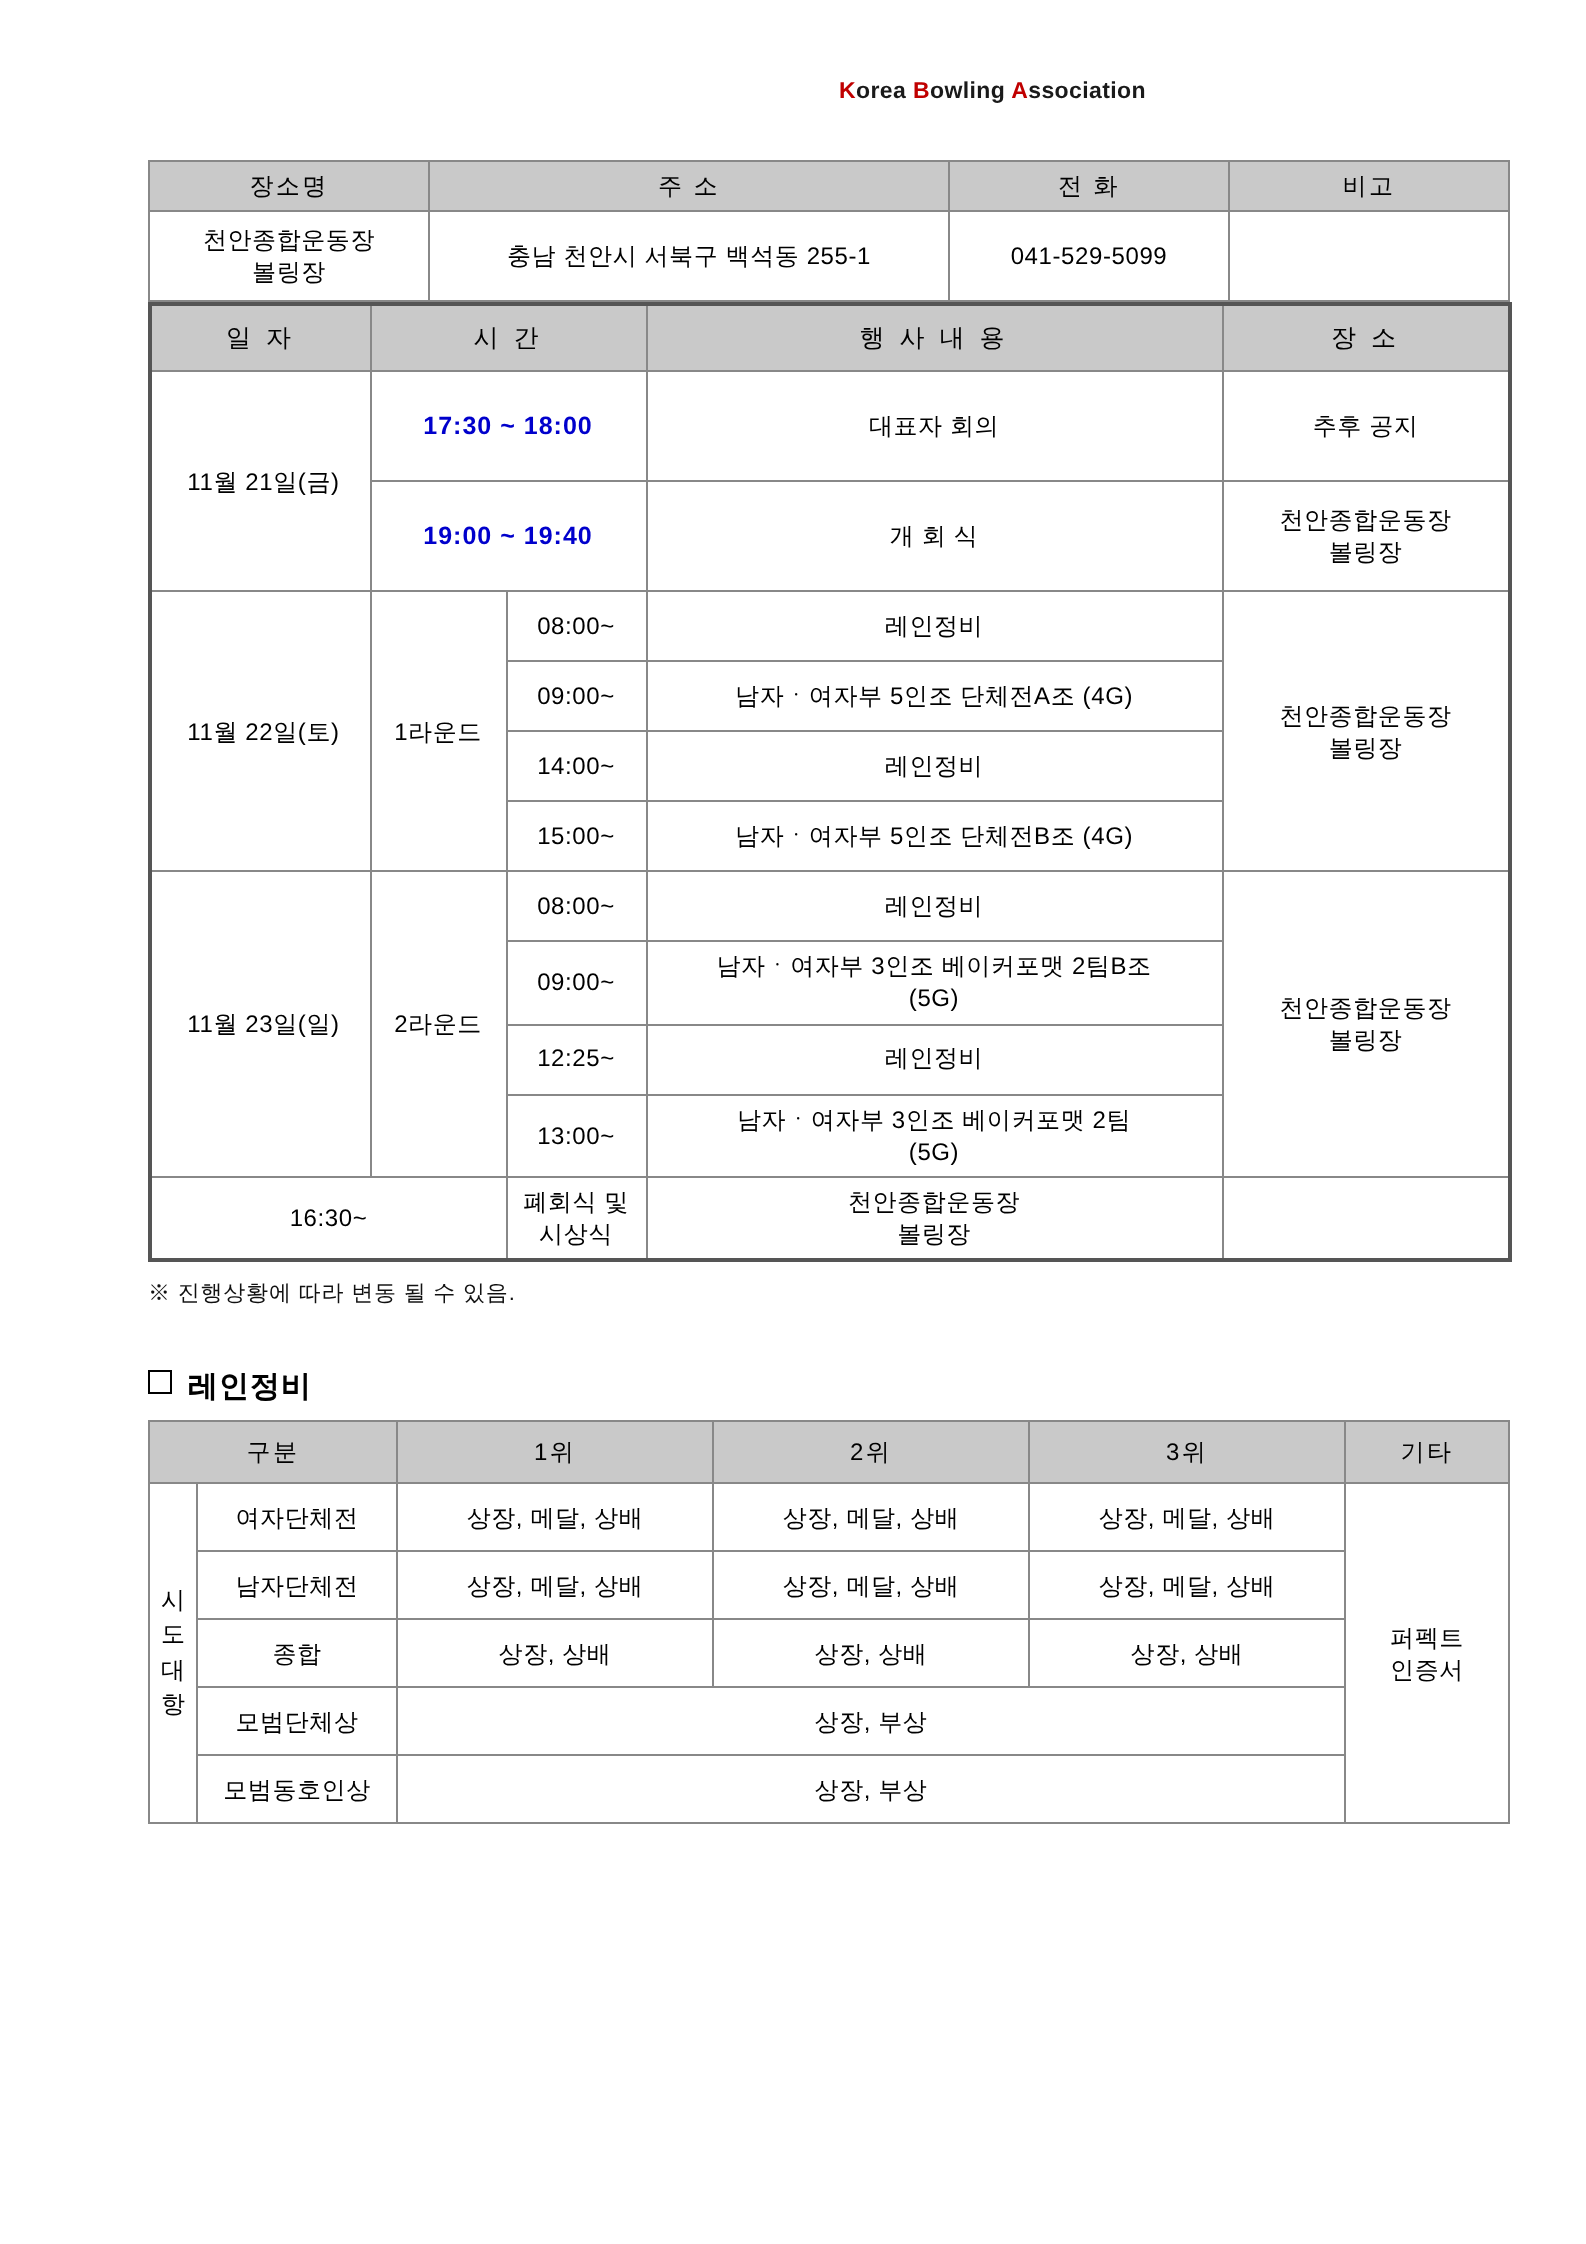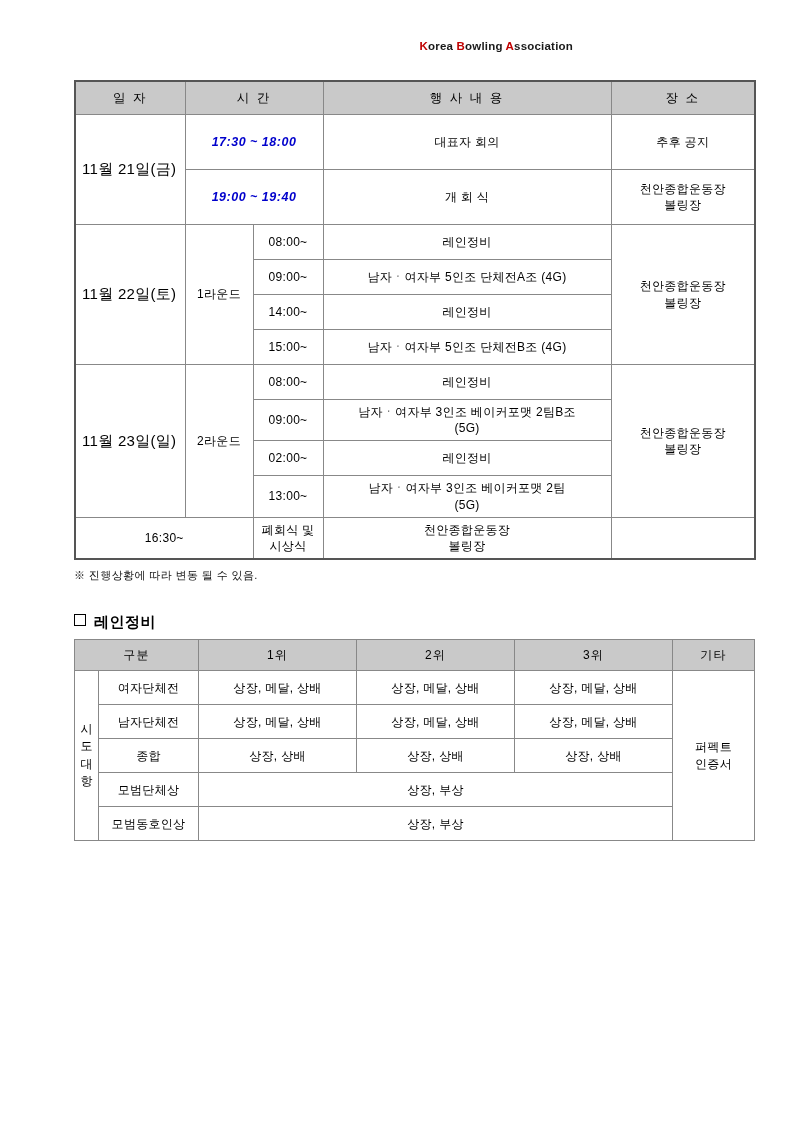--- a/index.html
+++ b/index.html
@@ -98,26 +98,25 @@
     height: 24px;
     letter-spacing: 2px;
     font-size: 12.5px;
   }
   .schedule td { height: 26px; }
   .schedule .time-blue {
     color: #0000cc;
     font-weight: bold;
     font-size: 12.5px;
     letter-spacing: 0.5px;
-    font-style: italic;
   }
   .schedule .date-cell {
-    text-align: left;
+    text-align: center;
     padding-left: 6px;
-    font-size: 15px;
+    font-size: 12px;
   }
   .schedule .big-row td { height: 46px; }
 
   .awards th {
     height: 22px;
   }
   .awards td { height: 25px; }
   .awards .vert {
     width: 22px;
     letter-spacing: 0px;
@@ -129,20 +128,43 @@
 </head>
 <body>
 
 <div class="page">
 
   <div class="logo">
     <span class="red">K</span><span class="blk">orea </span><span class="red">B</span><span class="blk">owling </span><span class="red">A</span><span class="blk">ssociation</span>
   </div>
 
 
+  <table class="venue">
+    <colgroup>
+      <col style="width:140px">
+        <col style="width:260px">
+        <col style="width:140px">
+        <col style="width:140px">
+    </colgroup>
+    <tbody>
+        <tr>
+      <th>장소명</th>
+      <th>주   소</th>
+      <th>전   화</th>
+      <th>비고</th>
+    </tr>
+    <tr>
+      <td style="white-space:pre-line">천안종합운동장
+볼링장</td>
+      <td class="addr">충남 천안시 서북구 백석동 255-1</td>
+      <td>041-529-5099</td>
+      <td></td>
+    </tr>
+  </tbody>
+    </table>
 
 
 
   <table class="schedule">
     <colgroup>
       <col style="width:110px">
         <col style="width:68px">
         <col style="width:70px">
         <col style="width:288px">
         <col style="width:144px">
@@ -196,21 +218,21 @@
       <td>레인정비</td>
       <td rowspan="4" style="white-space:pre-line">천안종합운동장
 볼링장</td>
     </tr>
     <tr>
       <td>09:00~</td>
       <td style="white-space:pre-line">남자ㆍ여자부 3인조 베이커포맷 2팀B조
 (5G)</td>
     </tr>
     <tr>
-      <td>02:00~</td>
+      <td>12:25~</td>
       <td>레인정비</td>
     </tr>
     <tr>
       <td>13:00~</td>
       <td style="white-space:pre-line">남자ㆍ여자부 3인조 베이커포맷 2팀
 (5G)</td>
     </tr>
 
     <tr>
       <td colspan="2">16:30~</td>

